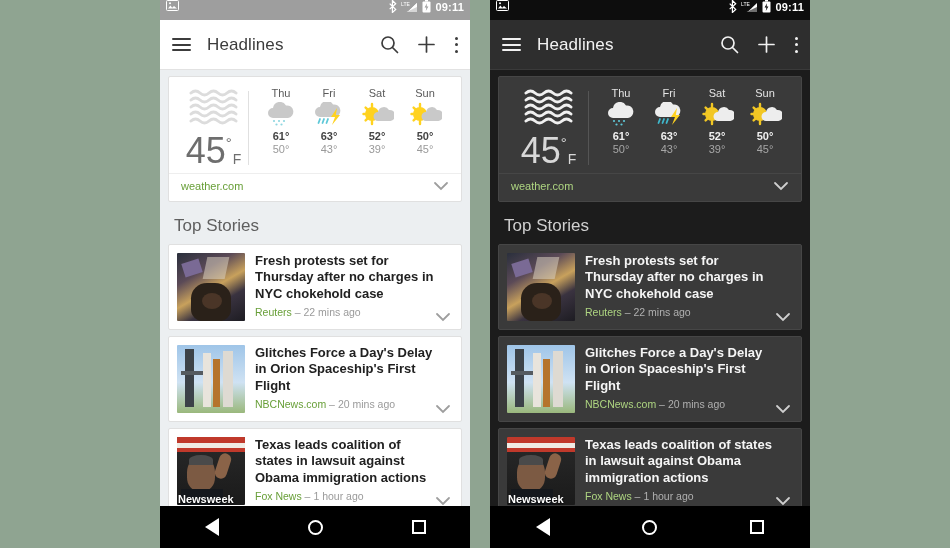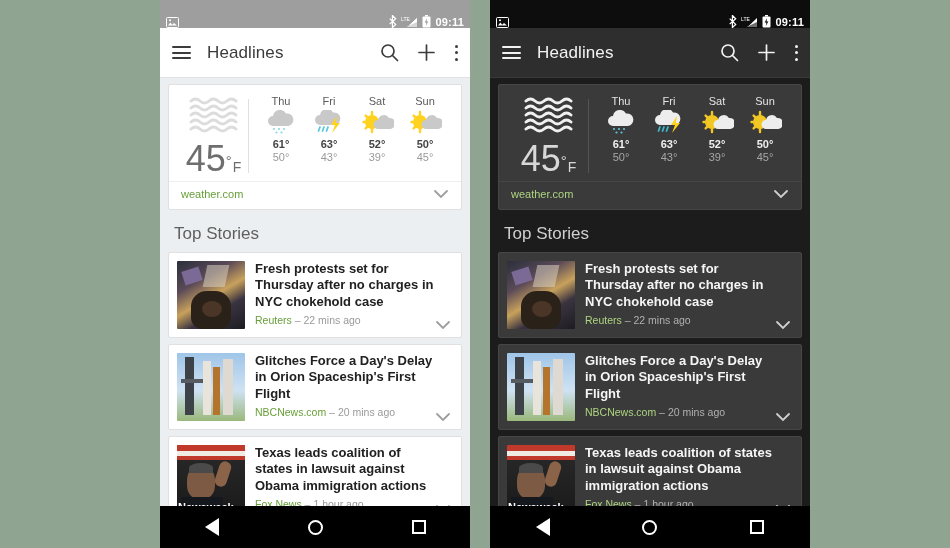--- a/index.html
+++ b/index.html
@@ -10,21 +10,21 @@
     overflow: hidden;
   }
   .stage { position: relative; width: 950px; height: 548px; }
 
   
   .phone { position: absolute; top: 0; height: 548px; display: flex; flex-direction: column; overflow: hidden; }
   #phone-light { left: 160px; width: 310px; }
   #phone-dark  { left: 490px; width: 320px; }
 
   
-  .statusbar { height: 28px; display: flex; align-items: flex-end; padding: 0 6px; flex: none; }
+  .statusbar { height: 20px; display: flex; align-items: flex-start; padding: 0 6px; flex: none; }
   .sb-left { display: flex; align-items: center; gap: 4px; }
   .sb-right { margin-left: auto; display: flex; align-items: center; gap: 4px; }
   .sb-time { font-size: 11px; font-weight: bold; letter-spacing: .2px; }
   .sb-ico { display: block; }
   .light .statusbar { background: #9e9e9e; color: #fff; }
   .dark  .statusbar { background: #0d0d0d; color: #fff; }
 
   
   .appbar { height: 50px; display: flex; align-items: center; padding: 0 12px; flex: none; }
   .appbar .title { font-size: 17px; margin-left: 16px; letter-spacing: .1px; }
@@ -40,21 +40,21 @@
   .content { flex: 1 1 auto; overflow: hidden; }
   .light .content { background: #eceff1; }
   .dark  .content { background: #1c1c1c; }
 
   
   .wcard { margin: 6px 8px 0; border-radius: 2px; }
   .light .wcard { background: #fff; border: 1px solid #e0e0e0; }
   .dark  .wcard { background: #3a3a3a; border: 1px solid #464646; }
   .wmain { display: flex; align-items: stretch; padding: 10px 12px 4px; }
   .wnow { width: 86px; display: flex; flex-direction: column; align-items: center; justify-content: center; }
-  .wtemp { display: flex; align-items: center; font-size: 36px; font-weight: 300; line-height: 1; margin-top: 6px; }
+  .wtemp { display: flex; align-items: flex-start; font-size: 36px; font-weight: 300; line-height: 1; margin-top: 6px; }
   .wtemp .deg { font-size: 15px; line-height: 1; margin-top: 2px; }
   .wtemp .unit { font-size: 14px; align-self: flex-end; margin-bottom: 3px; margin-left: 1px; }
   .light .wtemp { color: #6e6e6e; }
   .dark  .wtemp { color: #d8d8d8; }
   .wdivider { width: 1px; margin: 4px 8px 4px 2px; }
   .light .wdivider { background: #e0e0e0; }
   .dark  .wdivider { background: #555; }
   .wdays { flex: 1; display: flex; justify-content: space-around; }
   .wday { display: flex; flex-direction: column; align-items: center; width: 48px; }
   .wday .dname { font-size: 11px; margin-bottom: 3px; }

